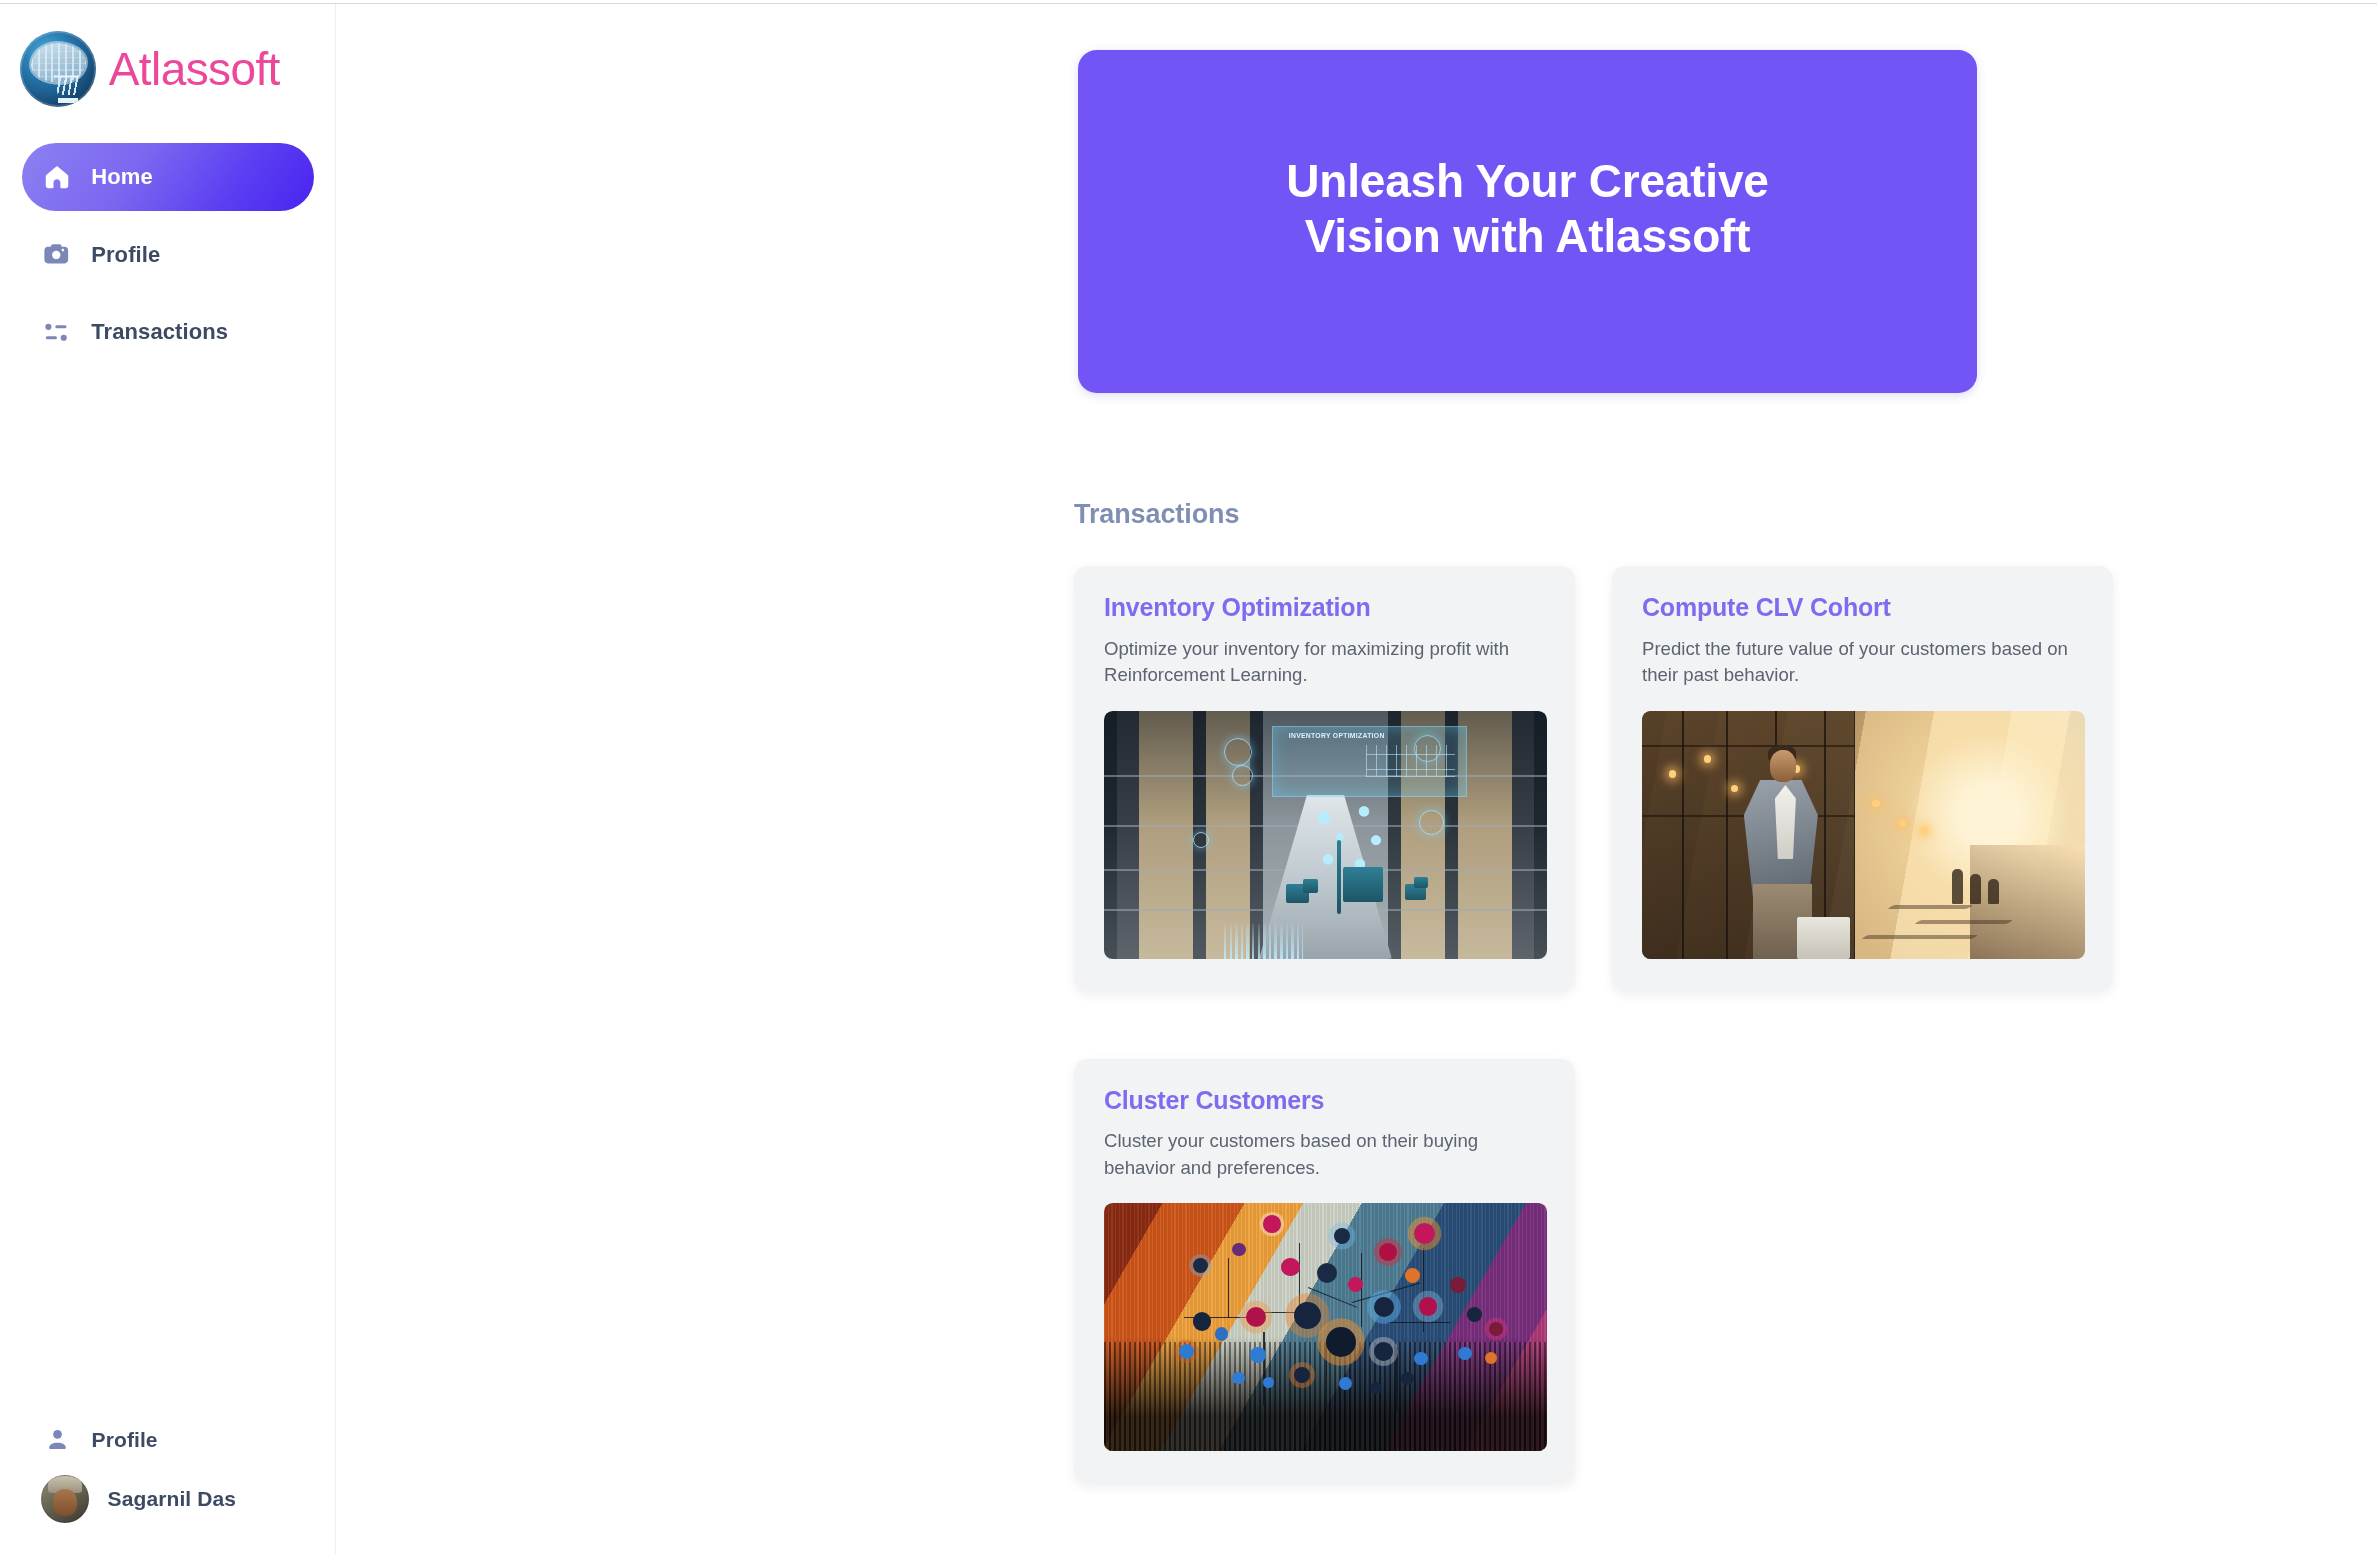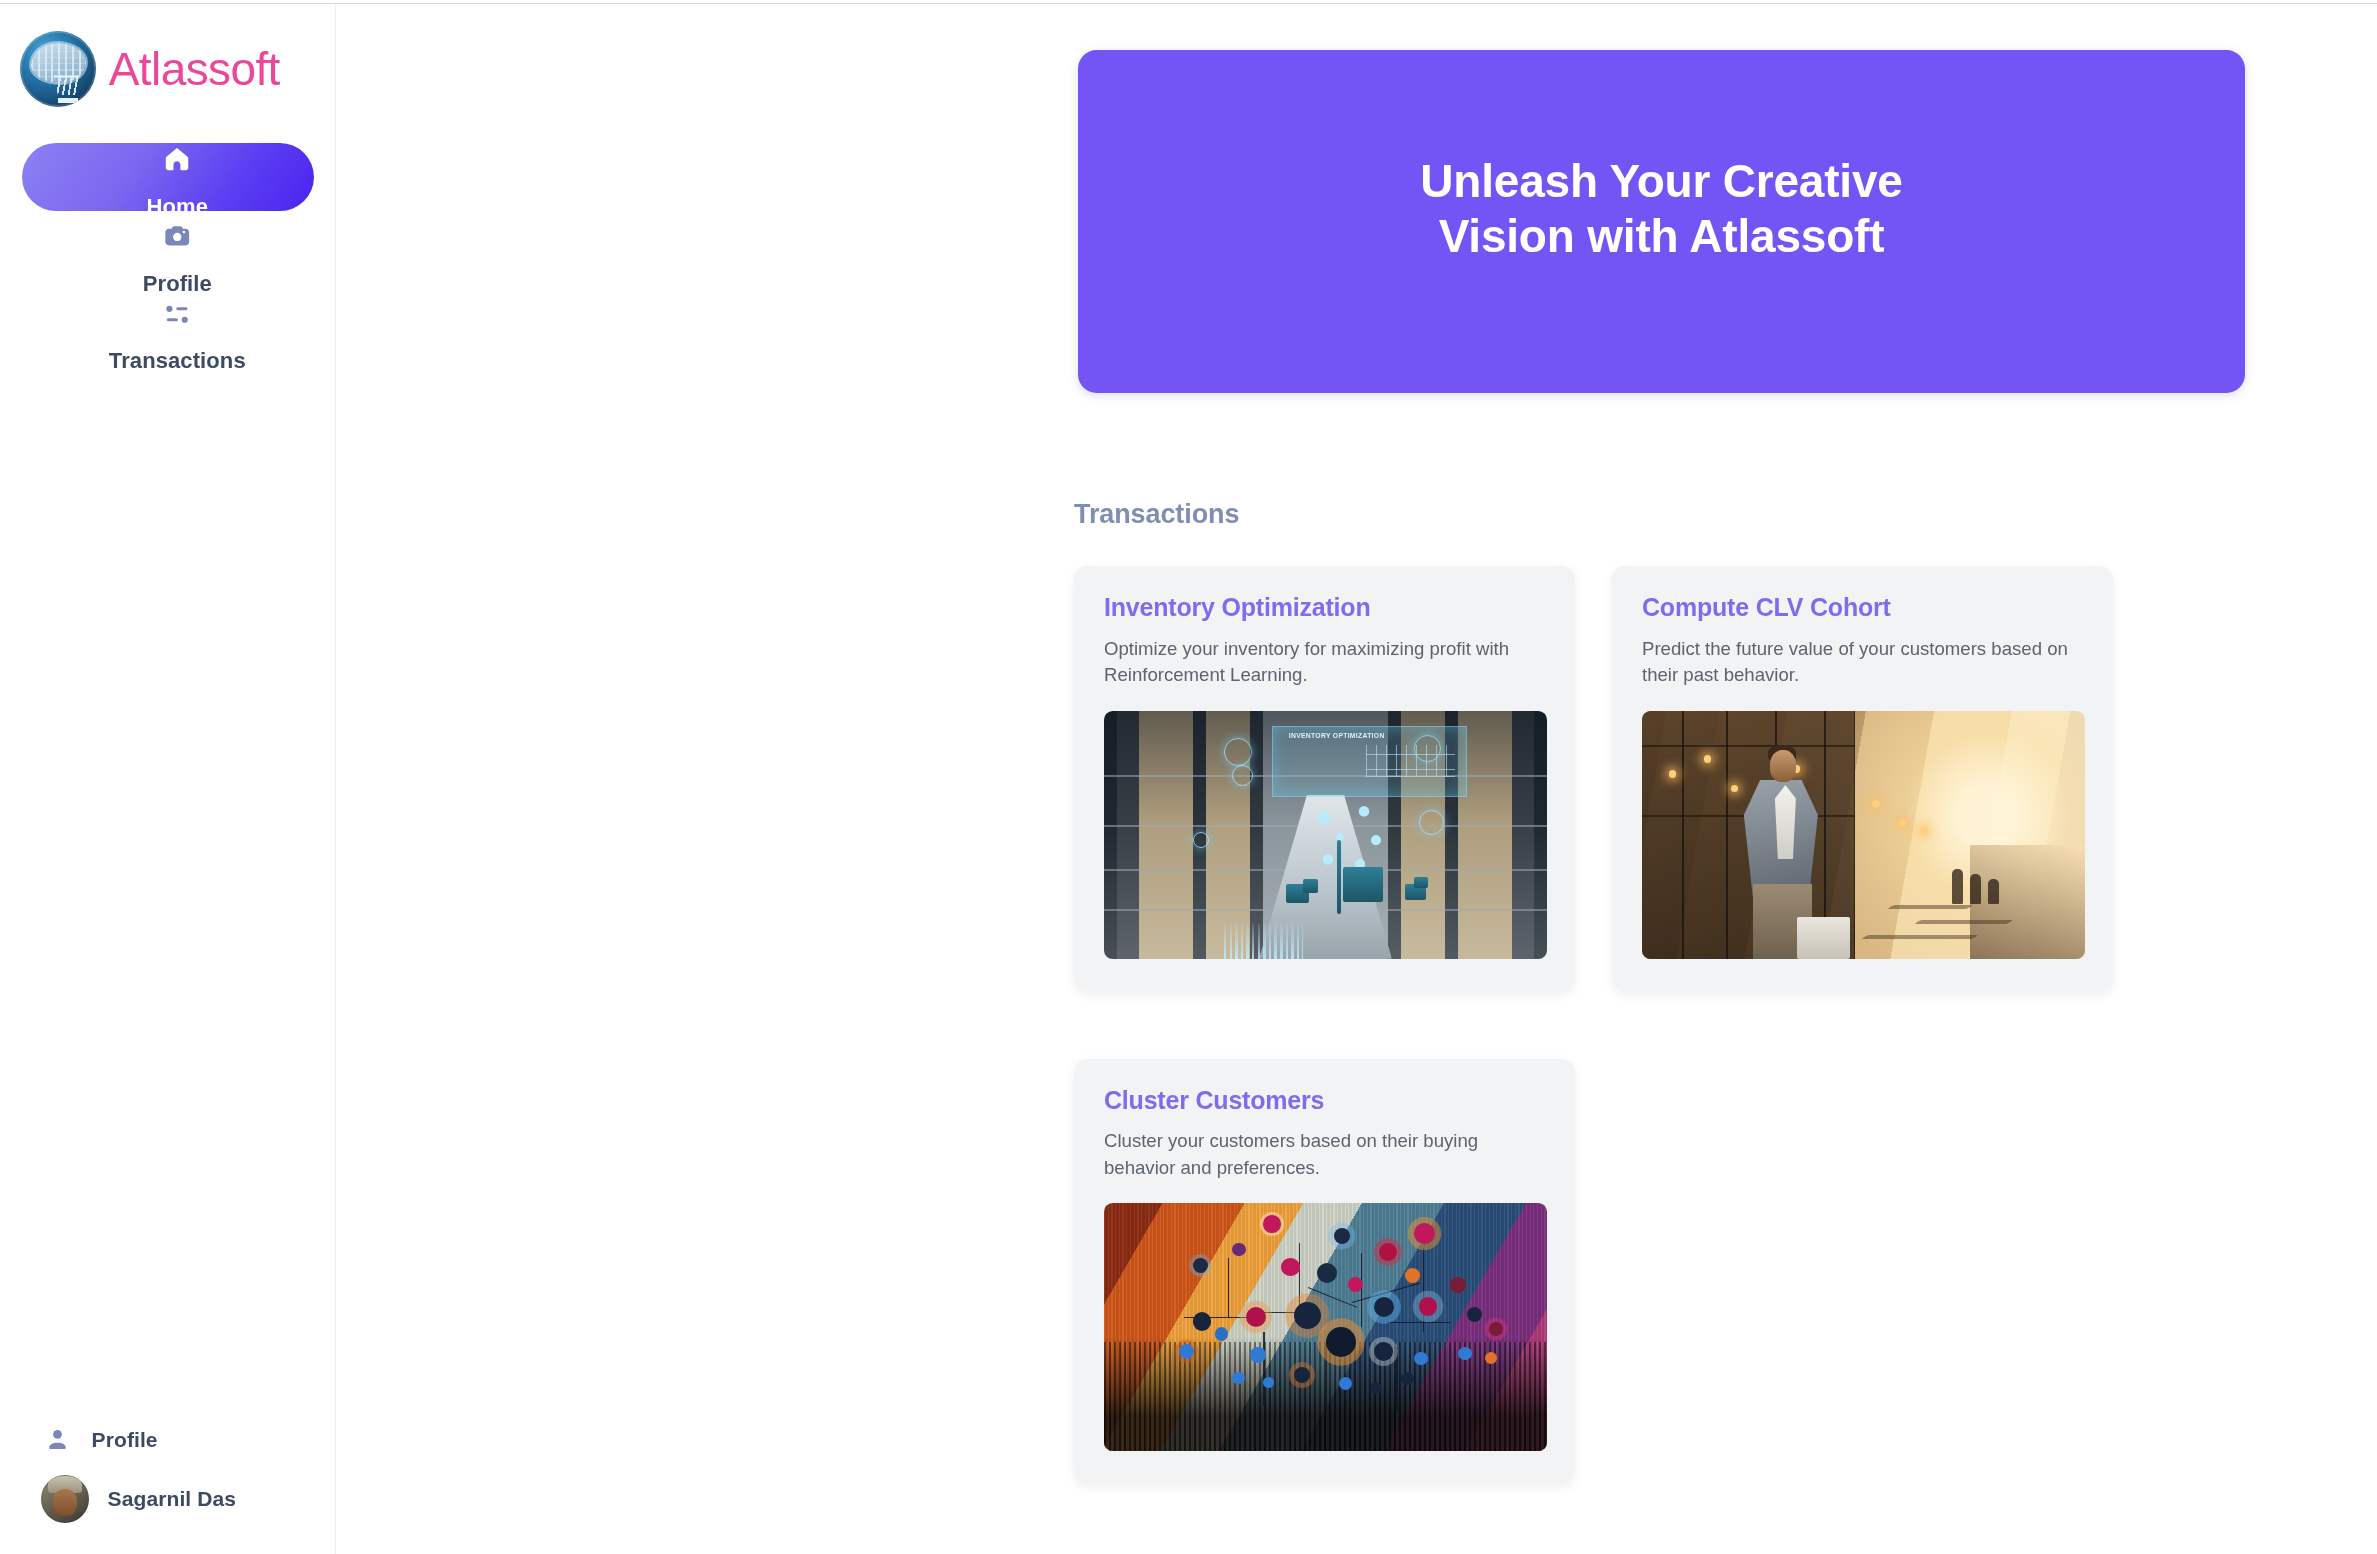--- a/index.html
+++ b/index.html
@@ -62,21 +62,21 @@
   }
   .brand-name {
     font-size: 46px; font-weight: 400; color: #ec4899; letter-spacing: -0.6px;
     font-family: "Liberation Sans", sans-serif;
   }
 
   .nav { position: absolute; left: 0; top: 139px; width: 336px; }
   .nav-item {
     position: relative; display: flex; align-items: center;
     height: 68px; margin: 0 22px 9.3px 22px; padding-left: 18.6px;
-    border-radius: 34px; gap: 18.6px; flex-direction: column;
+    border-radius: 34px; gap: 18.6px;
   }
   .nav-item.active {
     background: linear-gradient(125deg, #8d80f2 0%, #7a68f0 38%, #5b3ef2 72%, #4a23f0 100%);
   }
   .nav-icon { width: 32px; height: 32px; display:flex; align-items:center; justify-content:center; flex: 0 0 32px; }
   .nav-icon svg { display:block; }
   .nav-label {
     font-size: 22px; font-weight: 700; color: #3c4a63; letter-spacing: 0.1px; white-space: nowrap;
   }
   .nav-item.active .nav-label { color: #ffffff; }
@@ -99,21 +99,21 @@
   .avatar::after { 
     content:""; position:absolute; left:24%; top:30%; width:52%; height:56%;
     border-radius: 46% 46% 42% 42%; background: linear-gradient(#a9754c,#7d4f2e);
   }
 
   
   .main { position: absolute; left: 336px; top: 4.3px; width: 2042px; height: 1550px; }
 
   .hero {
     position: absolute; left: 742px; top: 46px;
-    width: 1167px; height: 343px;
+    width: 899px; height: 343px;
     background: #7355f5; border-radius: 18.6px;
     box-shadow: 0 2.5px 10px rgba(70,50,180,.16);
     display: flex; align-items: flex-start; justify-content: center;
   }
   .hero-title {
     margin-top: 104px; width: 731px;
     text-align: center; color: #ffffff;
     font-size: 46px; font-weight: 700; line-height: 1.18; letter-spacing: -0.2px;
   }
 

